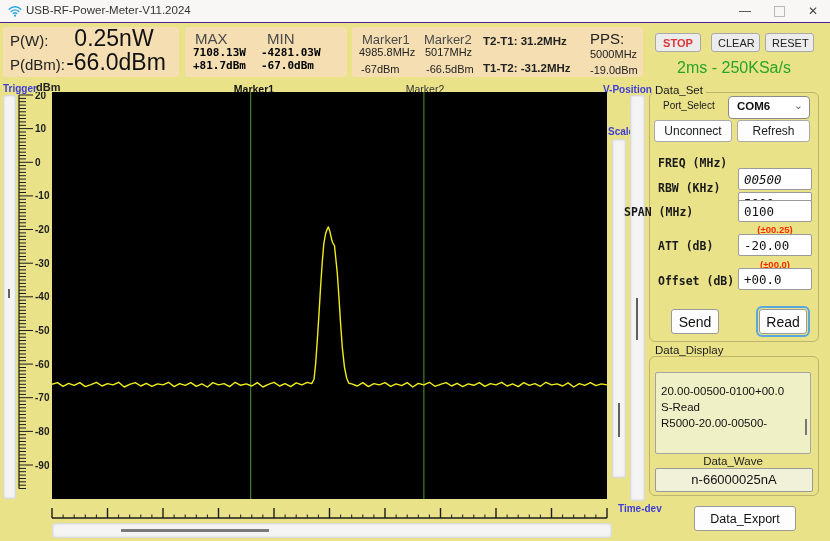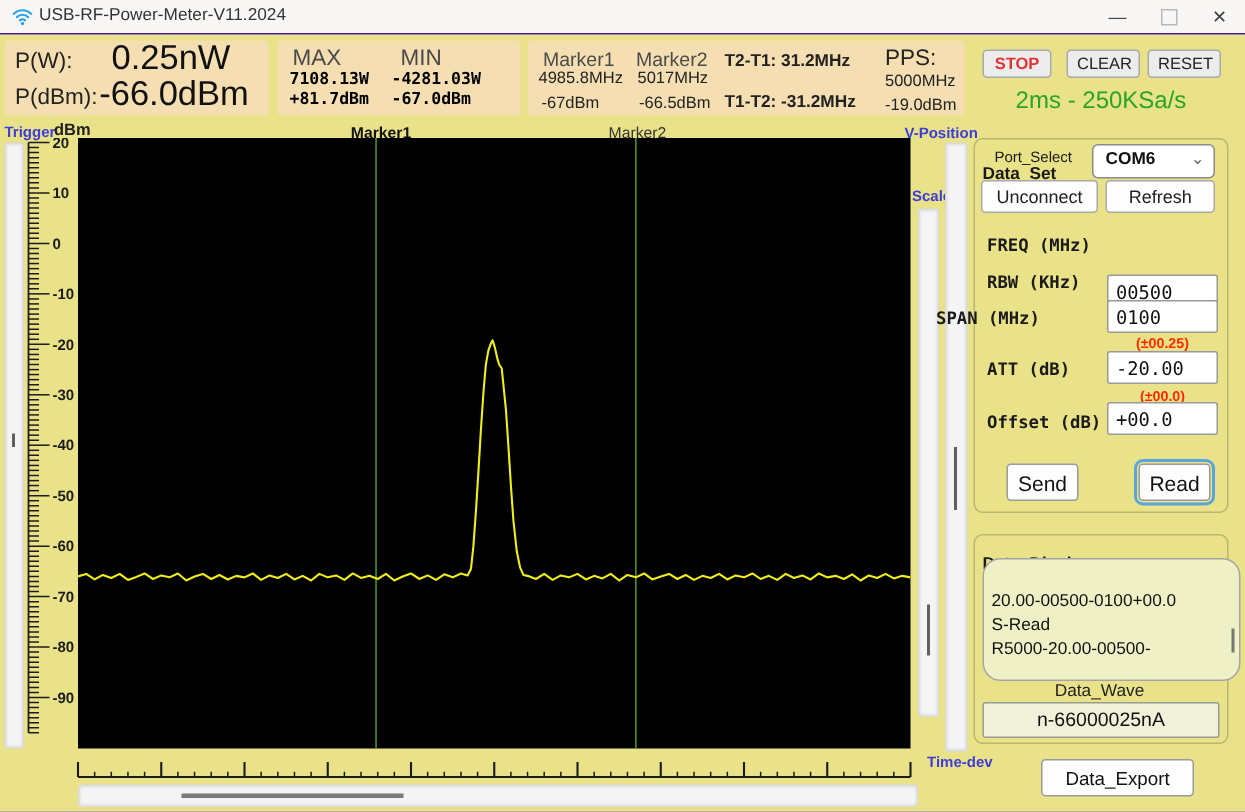--- a/index.html
+++ b/index.html
@@ -19,22 +19,22 @@
   .btn{position:absolute;background:var(--c-button_bg);border:1px solid #a9a9a9;border-radius:3px;
        font-size:11px;color:#222;text-align:center;font-family:"Liberation Sans",sans-serif;cursor:pointer;}
   .bluelbl{position:absolute;font-size:10px;color:var(--c-label_blue);font-weight:bold;}
   .track{position:absolute;background:#f4f4f4;border:1px solid #dadada;border-radius:2px;box-shadow:inset 0 0 2px #ccc;}
   .thumbv{position:absolute;background:#606060;width:2px;}
   .lbl{position:absolute;font-size:11.5px;font-weight:bold;color:#1a1a1a;}
   .tbox{position:absolute;height:20px;background:var(--c-field_bg);border:1px solid #9a9a9a;
         border-radius:2px;font-size:12.5px;color:#111;padding:0 5px;}
   .note{position:absolute;font-size:9.5px;color:var(--c-note_red);text-align:center;font-weight:bold;}
   .group{position:absolute;border:1px solid var(--c-group_border);border-radius:6px;}
-  .grouplbl{position:absolute;font-size:11.5px;font-weight:bold;color:#1a1a1a;
-            background:var(--c-window_bg);padding:0 3px;margin-top:26px;}
+  .grouplbl{position:absolute;font-size:11.5px;font-weight:normal;color:#1a1a1a;
+            background:var(--c-window_bg);padding:0 3px;}
   .push{position:absolute;background:#fdfdfd;border:1px solid #9a9a9a;border-radius:3px;
         text-align:center;cursor:pointer;color:#111;}
 </style>
 </head>
 <body>
 
 <div class="app" style="--c-window_bg: #e9e288; --c-panel_bg: #f5dfb2; --c-titlebar_bg: #f8f7f5; --c-plot_bg: #000000; --c-trace: #f0ee18; --c-marker_line: #4f9a32; --c-stop_red: #e03434; --c-rate_green: #28a428; --c-note_red: #ff2a00; --c-label_blue: #3d3dd8; --c-button_bg: #ececec; --c-field_bg: #ffffff; --c-display_bg: #f0f0c6; --c-wave_bg: #f1f0d8; --c-group_border: #bdb46e; --c-read_focus: #58a6e0; --c-wifi_blue: #29a3e3;">
 
   <div class="titlebar">
     <svg class="abs" style="left:8px;top:4px" width="14" height="14" viewBox="0 0 24 24">
@@ -310,36 +310,36 @@
   <div class="abs" style="left:728px;top:96px;width:80px;height:21px;background:var(--c-field_bg);border:1px solid #8a8a8a;border-radius:4px">
     <span class="abs" style="left:8px;top:3px;font-size:11.5px;font-weight:bold;color:#111">COM6</span>
     <span class="abs" style="right:6px;top:2px;font-size:11px;color:#666">⌄</span>
   </div>
   <button class="btn" style="left:654px;top:120px;width:78px;height:22px;background:#fdfdfd;font-size:12px">Unconnect</button>
   <button class="btn" style="left:737px;top:120px;width:73px;height:22px;background:#fdfdfd;font-size:12px">Refresh</button>
 
   <div class="lbl mono" style="left:658px;top:156px">FREQ (MHz)</div>
   <input class="tbox mono" style="left: 738px; top: 151px; width: 62px; margin-top: 41px;" value="5000">
   <div class="lbl mono" style="left:658px;top:181px">RBW (KHz)</div>
-  <input class="tbox mono" style="left: 738px; top: 183px; width: 62px;" value="00500">
+  <input class="tbox mono" style="left: 738px; top: 168px; width: 62px; font-style: italic;" value="00500">
   <div class="lbl mono" style="left:624px;top:205px">SPAN (MHz)</div>
   <input class="tbox mono" style="left: 738px; top: 200px; width: 62px;" value="0100">
   <div class="note" style="left:738px;top:224px;width:74px">(±00.25)</div>
   <div class="lbl mono" style="left:658px;top:239px">ATT (dB)</div>
   <input class="tbox mono" style="left: 738px; top: 234px; width: 62px;" value="-20.00">
   <div class="note" style="left:738px;top:259px;width:74px">(±00.0)</div>
   <div class="lbl mono" style="left:658px;top:274px">Offset (dB)</div>
   <input class="tbox mono" style="left: 738px; top: 268px; width: 62px;" value="+00.0">
 
   <button class="push" style="left:671px;top:309px;width:48px;height:25px;font-size:14px">Send</button>
   <button class="push" style="left:759px;top:309px;width:48px;height:25px;font-size:14px;outline:2px solid var(--c-read_focus);outline-offset:1px">Read</button>
 
   <div class="group" style="left:649px;top:356px;width:168px;height:138px"></div>
   <div class="grouplbl" style="left:652px;top:344px">Data_Display</div>
-  <div class="abs" style="left:655px;top:372px;width:172px;height:82px;background:var(--c-display_bg);border:1px solid #a5a5a5;border-radius:12px;font-size:11.5px;color:#111;line-height:16px;padding:20px 5px;box-sizing:border-box">
+  <div class="abs" style="left:655px;top:372px;width:156px;height:82px;background:var(--c-display_bg);border:1px solid #a5a5a5;border-radius:2px;font-size:11.5px;color:#111;line-height:16px;padding:10px 5px;box-sizing:border-box">
     <div>20.00-00500-0100+00.0</div>
     <div>S-Read</div>
     <div>R5000-20.00-00500-</div>
     <div class="abs" style="right:3px;top:46px;width:2px;height:16px;background:#777"></div>
   </div>
   <div class="abs" style="left:649px;top:455px;width:168px;text-align:center;font-size:11.5px;color:#222">Data_Wave</div>
   <div class="abs" style="left:655px;top:468px;width:156px;height:22px;background:var(--c-wave_bg);border:1px solid #9a9a9a;border-radius:2px;text-align:center;line-height:22px;font-size:13px;color:#111">n-66000025nA</div>
 
   <button class="push" style="left:694px;top:506px;width:102px;height:25px;font-size:12.5px">Data_Export</button>
 

